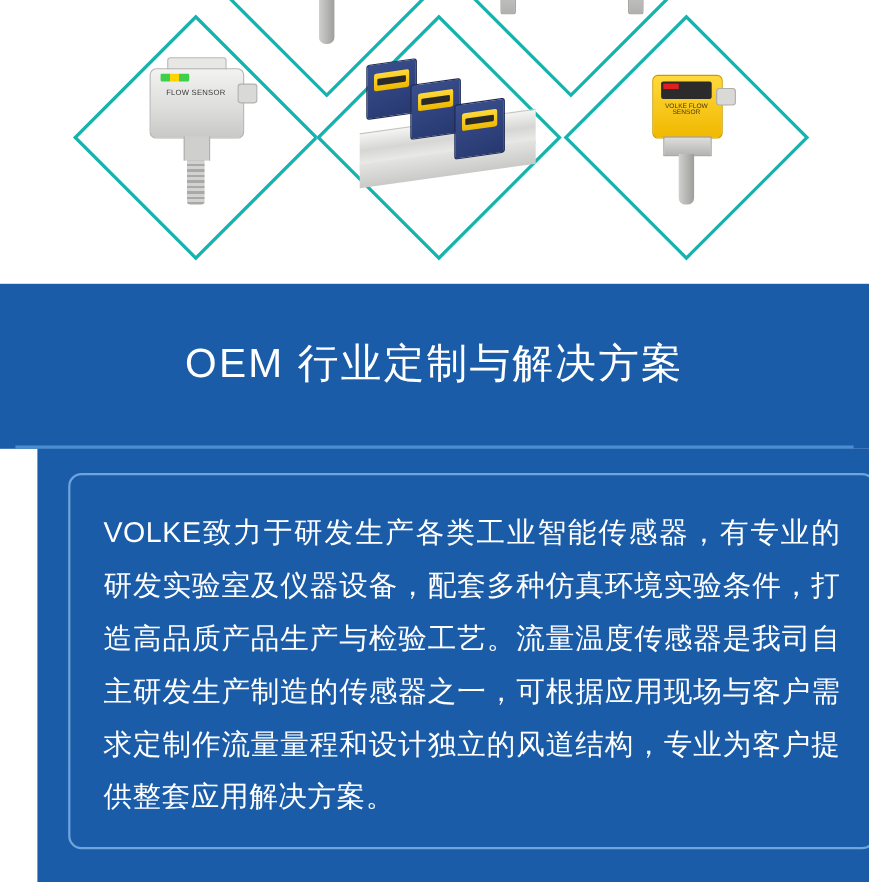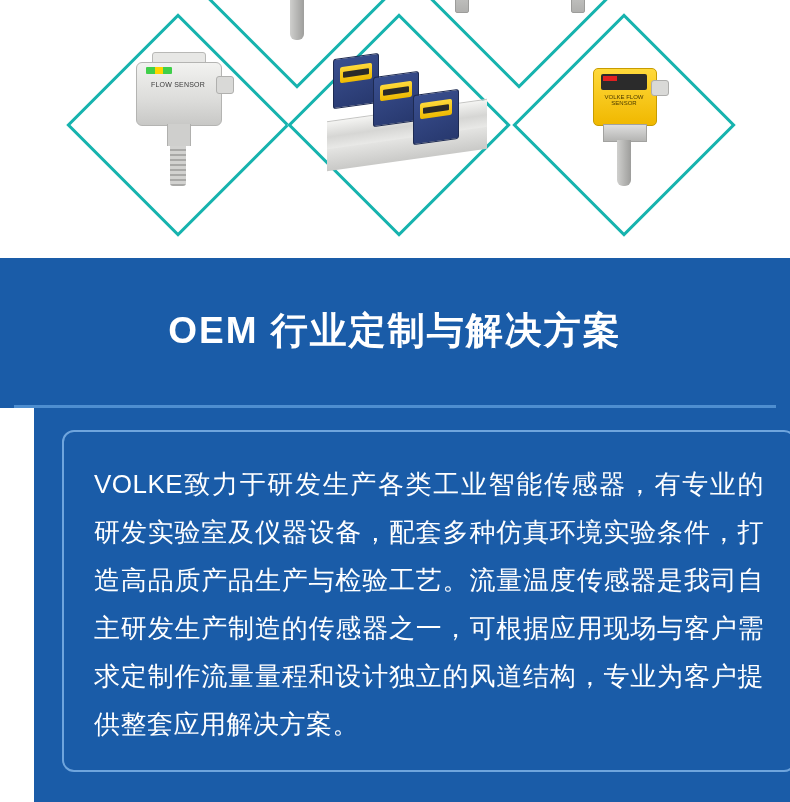--- a/index.html
+++ b/index.html
@@ -260,21 +260,21 @@
     background: #1a5ca8;
   }
   .title-text {
     position: absolute;
     left: 0;
     top: 48px;
     width: 790px;
     text-align: center;
     color: #ffffff;
     font-size: 37px;
-    font-weight: bold;
+    font-weight: normal;
     letter-spacing: 2px;
     font-family: "Liberation Sans", sans-serif;
   }
   .title-underline {
     position: absolute;
     left: 14px;
     bottom: 0;
     width: 762px;
     height: 3px;
     background: #4e8ed0;

